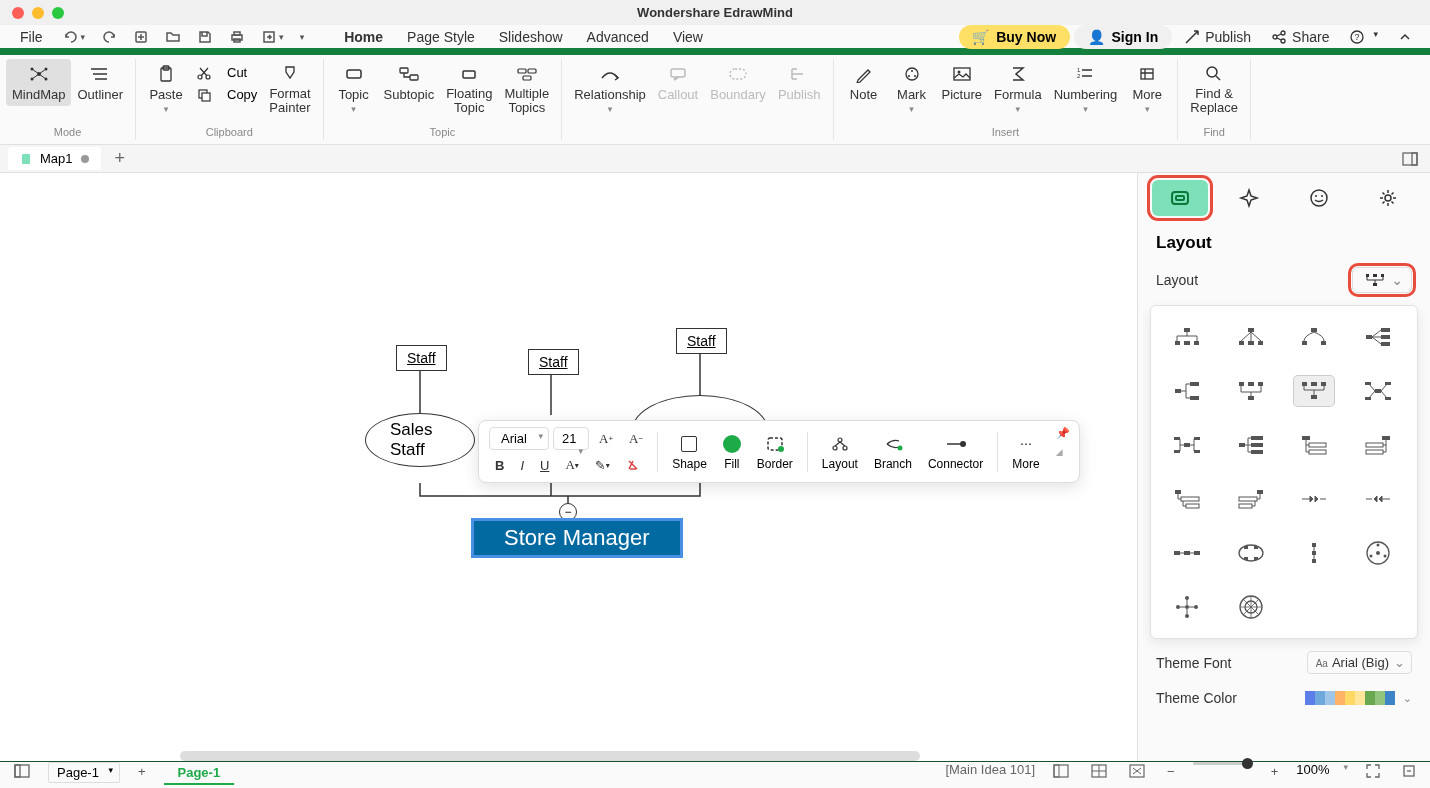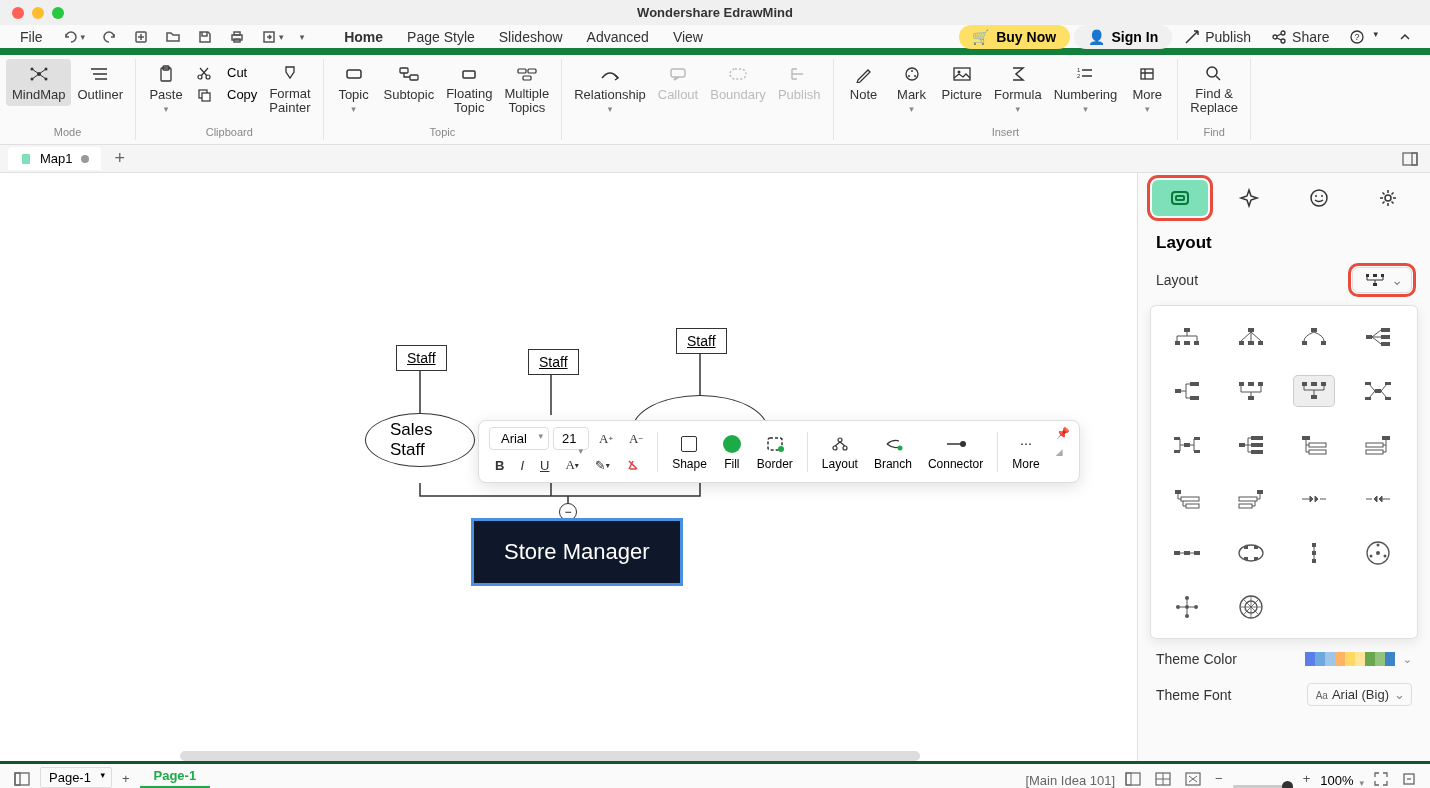--- a/index.html
+++ b/index.html
@@ -46,21 +46,21 @@
 
 
 .main-area { display: flex; height: 588px; }
 .canvas-area { flex: 1; background: #fff; position: relative; overflow: hidden; }
 .side-panel { width: 293px; background: #fafafa; border-left: 1px solid #e0e0e0; display: flex; flex-direction: column; }
 
 
 .node { position: absolute; background: #fff; border: 1.5px solid #333; font-size: 14px; display: flex; align-items: center; justify-content: center; }
 .node-staff { padding: 4px 10px; text-decoration: underline; }
 .node-ellipse { border-radius: 50%; padding: 12px 24px; font-size: 17px; }
-.node-main { background: #0f172a; color: #fff; border: none; padding: 18px 30px; font-size: 22px; box-shadow: 0 0 0 3px #4a90e2; }
+.node-main { background: #0369a1; color: #fff; border: none; padding: 4px 30px; font-size: 22px; box-shadow: 0 0 0 3px #4a90e2; }
 .collapse-btn { position: absolute; width: 18px; height: 18px; border: 1.5px solid #333; border-radius: 50%; background: #fff; display: flex; align-items: center; justify-content: center; font-size: 12px; }
 
 
 .floating-toolbar { position: absolute; background: #fff; border: 1px solid #ddd; border-radius: 8px; box-shadow: 0 4px 16px rgba(0,0,0,0.12); display: flex; align-items: center; padding: 6px 10px; gap: 4px; }
 .ft-row { display: flex; flex-direction: column; gap: 4px; }
 .ft-select { border: 1px solid #ddd; border-radius: 4px; padding: 3px 18px 3px 8px; font-size: 13px; position: relative; cursor: pointer; text-align: center; }
 .ft-select::after { content: "▾"; position: absolute; right: 5px; font-size: 9px; color: #888; }
 .ft-btn { padding: 3px 6px; cursor: pointer; font-size: 13px; color: #333; display: flex; align-items: center; }
 .ft-sep { width: 1px; height: 40px; background: #e0e0e0; margin: 0 4px; }
 .ft-labeled { display: flex; flex-direction: column; align-items: center; gap: 2px; font-size: 12px; padding: 2px 6px; cursor: pointer; }
@@ -81,21 +81,21 @@
 .layout-opt { width: 40px; height: 30px; display: flex; align-items: center; justify-content: center; cursor: pointer; color: #555; border-radius: 4px; }
 .layout-opt.selected { background: #eee; box-shadow: 0 0 0 1px #ccc; }
 .theme-colors { display: flex; gap: 0; }
 .theme-color { width: 10px; height: 14px; }
 .panel-select { border: 1px solid #ddd; border-radius: 4px; padding: 3px 22px 3px 8px; font-size: 13px; position: relative; cursor: pointer; min-width: 100px; }
 .panel-select::after { content: "⌄"; position: absolute; right: 6px; color: #888; }
 .panel-select .aa { font-size: 10px; margin-right: 4px; color: #666; }
 
 
 .hscroll { position: absolute; bottom: 0; left: 180px; width: 740px; height: 10px; background: #ddd; border-radius: 5px; }
-.statusbar { height: 27px; background: #fafafa; border-top: 3px solid #14532d; display: flex; align-items: flex-end; padding: 0 10px; font-size: 13px; gap: 6px; }
+.statusbar { height: 27px; background: #fafafa; border-top: 1px solid #14532d; display: flex; align-items: flex-start; padding: 0 10px; font-size: 13px; gap: 14px; }
 .page-tab { padding: 3px 14px; cursor: pointer; }
 .page-tab.active { color: #1faa4a; font-weight: 600; border-bottom: 2px solid #1faa4a; }
 .page-select { border: 1px solid #ddd; padding: 2px 20px 2px 8px; position: relative; cursor: pointer; border-radius: 2px; }
 .page-select::after { content: "▾"; position: absolute; right: 6px; font-size: 9px; }
 .status-spacer { flex: 1; }
 .zoom-slider { width: 60px; height: 3px; background: #ccc; position: relative; border-radius: 2px; }
 .zoom-thumb { position: absolute; right: 0; top: -4px; width: 11px; height: 11px; background: #333; border-radius: 50%; }
 .status-icon { padding: 2px 4px; cursor: pointer; color: #555; }
 
 svg { display: block; }
@@ -810,40 +810,40 @@
         </div>
       <div class="layout-opt">
           <svg width="26" height="26">
             <circle cx="13" cy="13" r="11" fill="none" stroke="#555" stroke-width="1.3"></circle>
             <circle cx="13" cy="13" r="6" fill="none" stroke="#555" stroke-width="1.3"></circle>
             <path d="M13 2 L13 24 M2 13 L24 13 M5 5 L21 21 M5 21 L21 5" stroke="#555" stroke-width="0.8"></path>
           </svg>
         </div>
     </div>
     <div class="panel-row">
+      <span>Theme Font</span>
+      <div class="panel-select"><span class="aa">Aa</span><span>Arial (Big)</span></div>
+    </div>
+    <div class="panel-row">
       <span>Theme Color</span>
       <div style="display:flex;align-items:center;gap:8px">
         <div class="theme-colors" id="theme-colors">
             <div class="theme-color" style="background: rgb(91, 126, 232);"></div>
             <div class="theme-color" style="background: rgb(111, 168, 220);"></div>
             <div class="theme-color" style="background: rgb(159, 197, 232);"></div>
             <div class="theme-color" style="background: rgb(255, 179, 102);"></div>
             <div class="theme-color" style="background: rgb(255, 217, 102);"></div>
             <div class="theme-color" style="background: rgb(255, 229, 153);"></div>
             <div class="theme-color" style="background: rgb(106, 168, 79);"></div>
             <div class="theme-color" style="background: rgb(147, 196, 125);"></div>
             <div class="theme-color" style="background: rgb(61, 133, 198);"></div>
           </div>
         <span style="font-size:11px;color:#888">⌄</span>
       </div>
     </div>
-    <div class="panel-row">
-      <span>Theme Font</span>
-      <div class="panel-select"><span class="aa">Aa</span><span>Arial (Big)</span></div>
-    </div>
   </div>
 </div>
 
 <div class="statusbar">
   <div class="status-icon">
       <svg width="16" height="14">
         <rect x="1" y="1" width="14" height="12" fill="none" stroke="#666" stroke-width="1.3"></rect>
         <rect x="1" y="1" width="5" height="12" fill="none" stroke="#666" stroke-width="1.3"></rect>
       </svg>
     </div>

